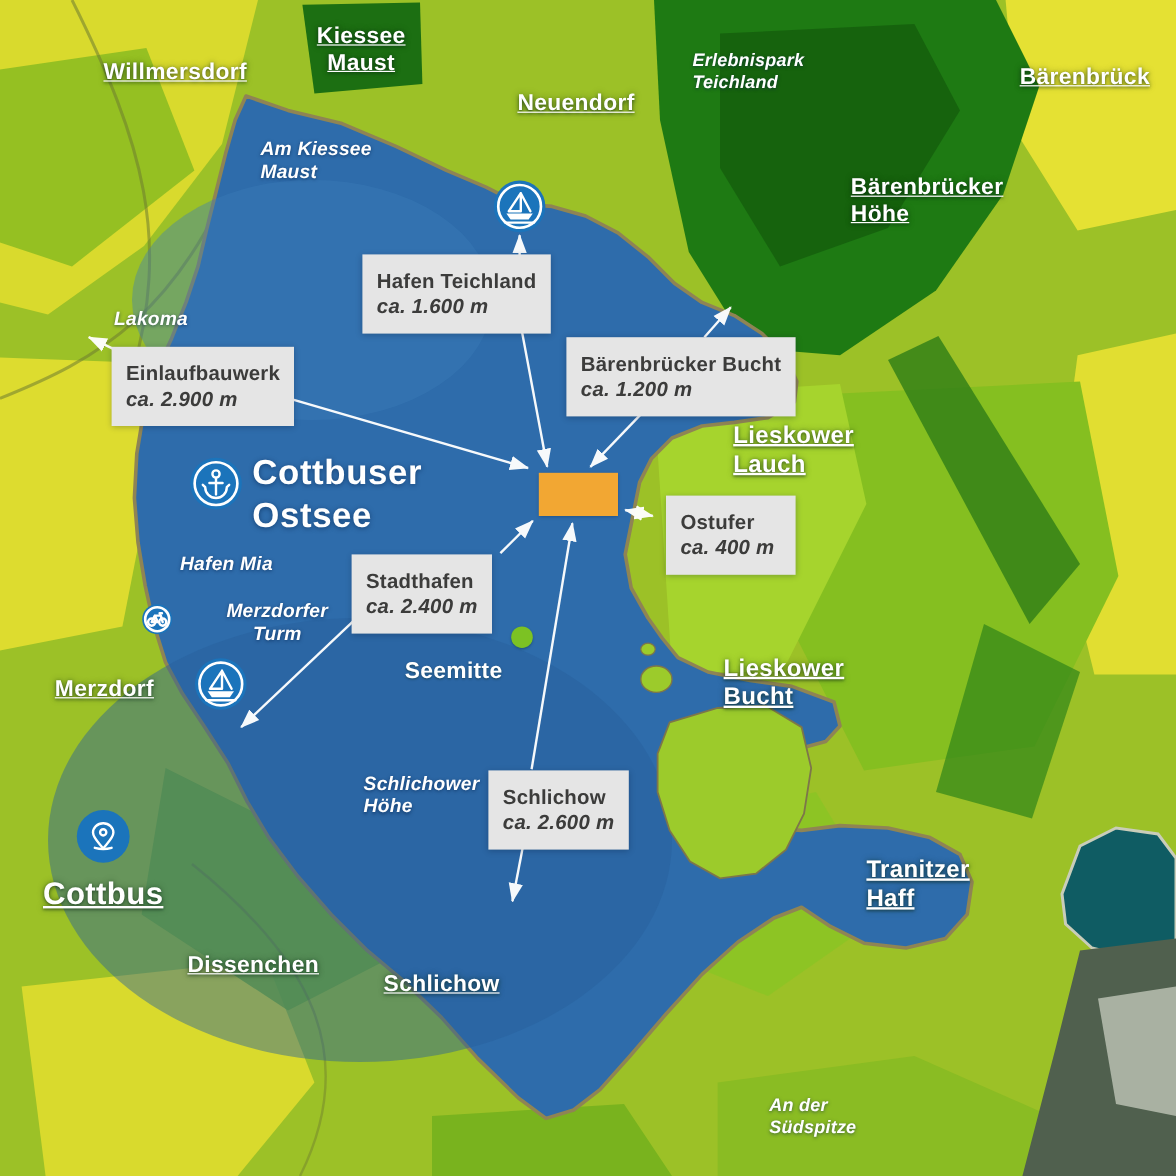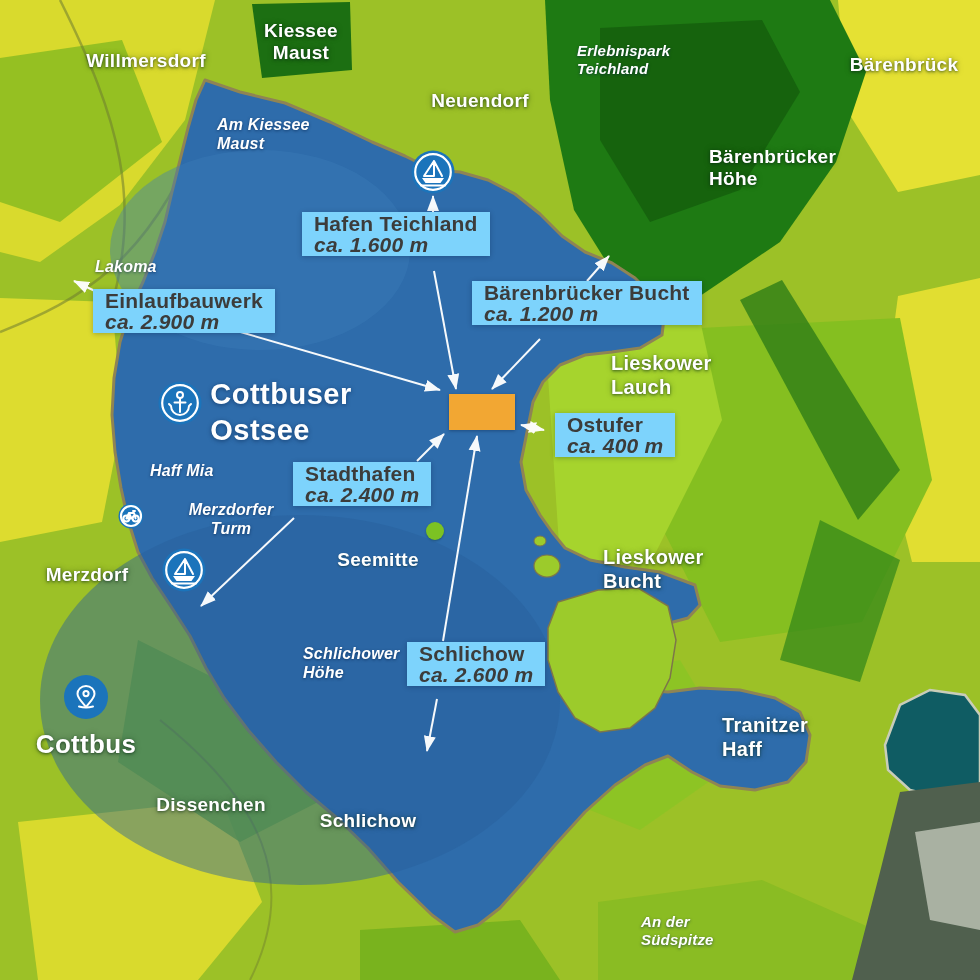--- a/index.html
+++ b/index.html
@@ -6,20 +6,21 @@
   #stage{
     position:relative;width:980px;height:980px;overflow:hidden;
     font-family:"Liberation Sans",sans-serif;
   }
   #stage svg.bg{position:absolute;left:0;top:0;width:980px;height:980px;display:block;}
   #arrows{position:absolute;left:0;top:0;width:980px;height:980px;pointer-events:none;}
   .place{
     position:absolute;color:#fff;font-weight:bold;font-size:19px;line-height:1.18;
     white-space:pre-line;text-shadow:0 1px 3px rgba(10,40,20,.65),0 0 6px rgba(10,40,20,.35);
     letter-spacing:.3px;
+    text-decoration:underline;
   }
   .centered{transform:translateX(-50%);text-align:center;}
   .water-label{
     position:absolute;color:#fff;font-style:italic;font-weight:bold;font-size:16px;line-height:1.18;
     white-space:pre-line;text-shadow:0 1px 3px rgba(0,30,70,.6);letter-spacing:.2px;
   }
   .lake-title{
     position:absolute;color:#fff;font-weight:bold;font-size:29px;line-height:1.25;
     white-space:pre-line;text-align:left;transform:translateX(-50%);
     text-shadow:0 1px 4px rgba(0,30,70,.55);letter-spacing:.5px;
@@ -27,22 +28,22 @@
   .city{font-size:26px;}
   .seemitte{
     position:absolute;font-weight:bold;font-size:19px;transform:translateX(-50%);
     text-shadow:0 1px 2px rgba(0,30,10,.45);letter-spacing:.3px;
   }
   .seemitte-dot{
     position:absolute;width:18px;height:18px;border-radius:50%;
     transform:translate(-50%,-50%);box-shadow:0 1px 2px rgba(0,30,10,.3);
   }
   .callout{
-    position:absolute;background:#7dd3fc;color:#3c3c3b;font-weight:bold;font-size:21px;
-    line-height:21px;padding:1px 12px;box-shadow:0 1px 5px rgba(0,20,50,.28);
+    position:absolute;background:#e5e5e5;color:#3c3c3b;font-weight:bold;font-size:17px;
+    line-height:21px;padding:12px 12px;box-shadow:0 1px 5px rgba(0,20,50,.28);
     letter-spacing:.2px;white-space:nowrap;
   }
   .callout .dist{display:block;font-style:italic;}
   .marker{
     position:absolute;box-shadow:0 1px 3px rgba(0,20,50,.35);
   }
   .badge{position:absolute;transform:translate(-50%,-50%);}
   .badge svg{display:block;}
   .badge-bg{fill:#1b74bb;}
   .badge-ring{fill:none;stroke:#fff;stroke-width:2.2px;}
@@ -205,41 +206,41 @@
     <span>Schlichow</span>
     <span class="dist">ca. 2.600 m</span>
   </div>
 
   <div class="lake-title" style="left:281px;top:376px;">Cottbuser
 Ostsee</div>
 
   <div class="place centered" style="left:146px;top:50px;">Willmersdorf</div>
   <div class="place centered" style="left:301px;top:20px;">Kiessee
 Maust</div>
-  <div class="place centered" style="left:480px;top:90px;">Neuendorf</div>
+  <div class="place centered" style="left:480px;top:76px;">Neuendorf</div>
   <div class="place centered" style="left:904px;top:54px;">Bärenbrück</div>
   <div class="place" style="left:709px;top:146px;">Bärenbrücker
 Höhe</div>
   <div class="place centered" style="left:87px;top:564px;">Merzdorf</div>
   <div class="place centered city" style="left:86px;top:729px;">Cottbus</div>
   <div class="place centered" style="left:211px;top:794px;">Dissenchen</div>
   <div class="place centered" style="left:368px;top:810px;">Schlichow</div>
   <div class="place" style="left:611px;top:352px;font-size:20px;">Lieskower
 Lauch</div>
   <div class="place" style="left:603px;top:546px;font-size:20px;">Lieskower
 Bucht</div>
   <div class="place" style="left:722px;top:714px;font-size:20px;">Tranitzer
 Haff</div>
 
   <div class="water-label" style="left:217px;top:116px;">Am Kiessee
 Maust</div>
   <div class="water-label" style="left:577px;top:42px;font-size:15px;">Erlebnispark
 Teichland</div>
   <div class="water-label" style="left:95px;top:258px;">Lakoma</div>
-  <div class="water-label" style="left:150px;top:462px;">Haff Mia</div>
+  <div class="water-label" style="left:150px;top:462px;">Hafen Mia</div>
   <div class="water-label centered" style="left:231px;top:501px;">Merzdorfer
 Turm</div>
   <div class="water-label" style="left:303px;top:645px;">Schlichower
 Höhe</div>
   <div class="water-label" style="left:641px;top:913px;font-size:15px;">An der
 Südspitze</div>
 
 </div>
 
 </body></html>

